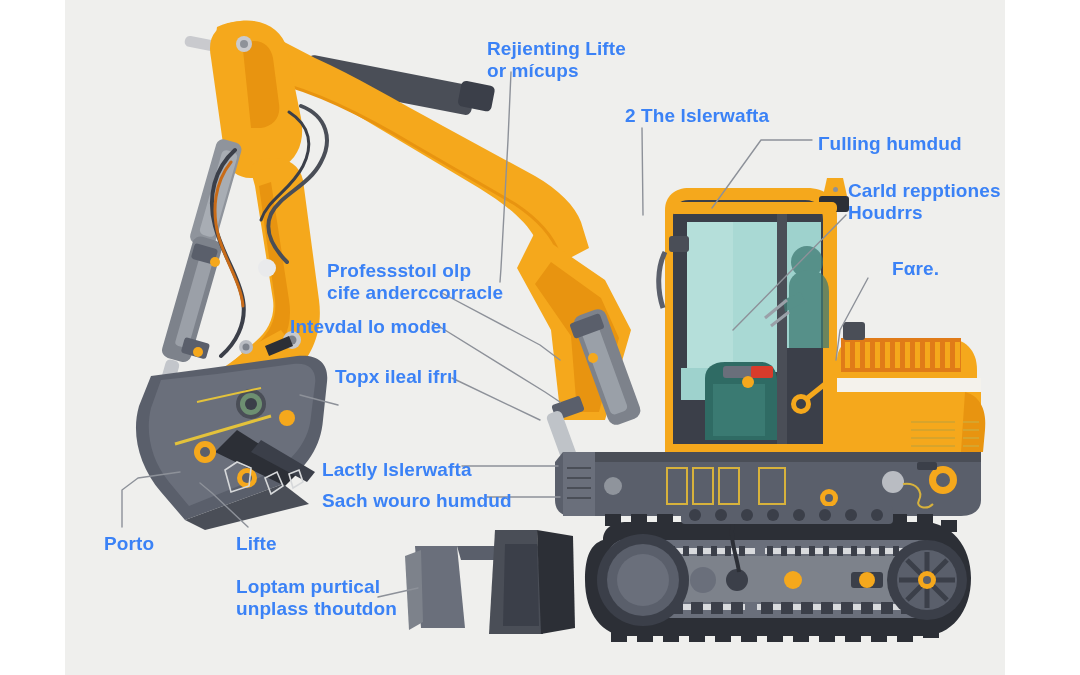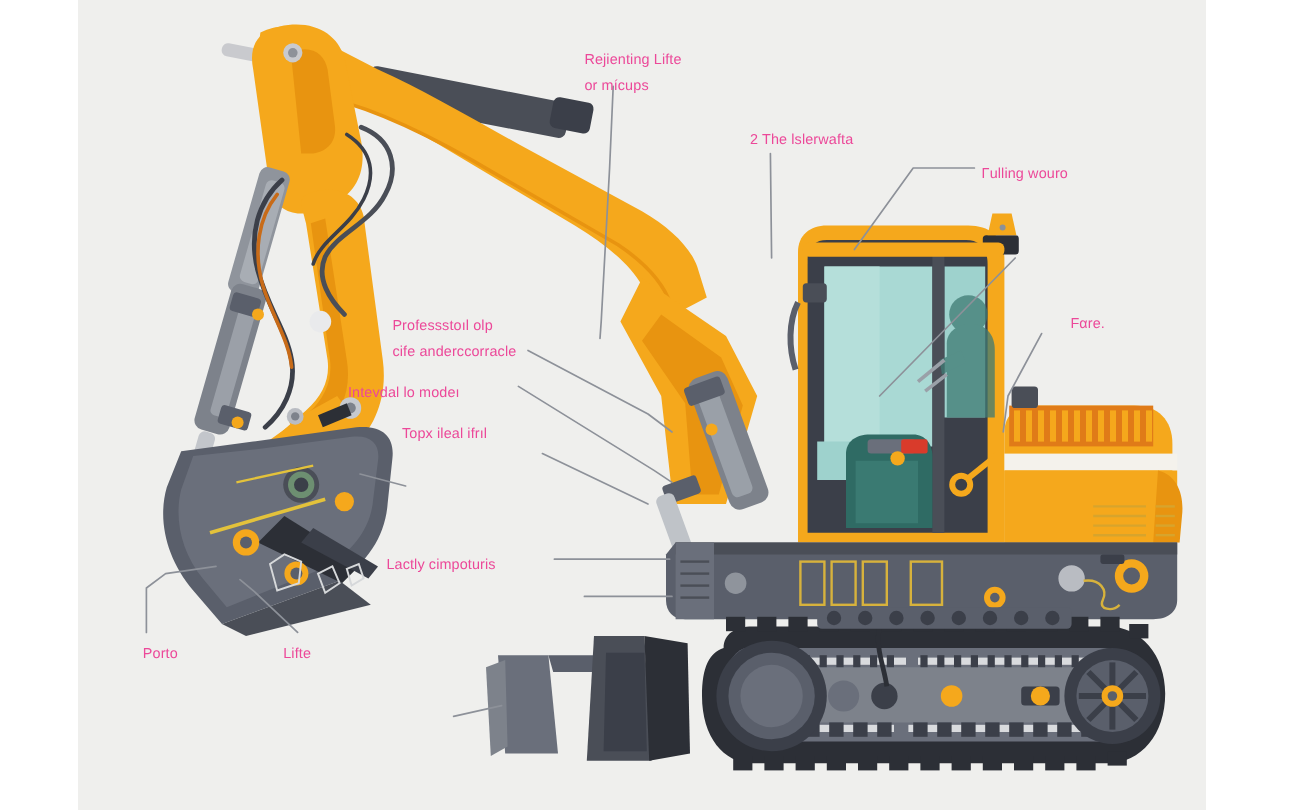--- a/index.html
+++ b/index.html
@@ -10,26 +10,27 @@
   }
   #root{position:relative;width:1080px;height:675px;background:#ffffff;}
   #canvas{
     position:absolute;left:65px;top:0;width:940px;height:675px;
     background:#efefed;overflow:hidden;
   }
   #art{position:absolute;left:0;top:0;width:940px;height:675px;}
   #labels{position:absolute;left:0;top:0;width:1080px;height:675px;pointer-events:none;}
   .lbl{
     position:absolute;
-    color:#ec4899;
-    font-size:12px;
+    color:#3b82f6;
+    font-size:19px;
     line-height:22px;
     white-space:pre;
     letter-spacing:.1px;
     pointer-events:auto;
+    font-weight:bold;
   }
   .bullet{
     position:absolute;width:5px;height:5px;border-radius:50%;
     background:#8d9199;
   }
 </style>
 </head>
 <body>
 
 <div id="root">
@@ -413,25 +414,30 @@
         <path d="M 122 527 L 122 490 L 138 478 L 180 472"></path>
         <path d="M 248 527 L 212 493 L 200 483"></path>
         <path d="M 378 597 L 418 588"></path>
       </g>
   </svg>
 
   <div id="labels">
       <div class="lbl" style="left: 487px; top: 38px;">Rejienting Lifte
 or mícups</div>
       <div class="lbl" style="left: 625px; top: 105px; text-align: center;">2 The lslerwafta</div>
-      <div class="lbl" style="left: 818px; top: 133px;">Γulling wouro</div>
+      <div class="lbl" style="left: 818px; top: 133px;">Γulling humdud</div>
+      <div class="lbl" style="left: 848px; top: 180px;">Carld repptiones
+Houdrrs</div>
       <div class="lbl" style="left: 892px; top: 258px;">Fαre.</div>
       <div class="lbl" style="left: 290px; top: 316px;">Intevdal lo modeı</div>
       <div class="lbl" style="left: 327px; top: 260px;">Professstoıl olp
 cife anderccorracle</div>
-      <div class="lbl" style="left: 335px; top: 350px; text-align: right;">Topx ileal ifrıl</div>
-      <div class="lbl" style="left: 322px; top: 459px;">Lactly cimpoturis</div>
-      <div class="lbl" style="left: 104px; top: 533px; margin-left: 15px;">Porto</div>
+      <div class="lbl" style="left: 335px; top: 366px; text-align: right;">Topx ileal ifrıl</div>
+      <div class="lbl" style="left: 322px; top: 459px;">Lactly lslerwafta</div>
+      <div class="lbl" style="left: 322px; top: 490px;">Sach wouro humdud</div>
+      <div class="lbl" style="left: 104px; top: 533px;">Porto</div>
       <div class="lbl" style="left: 236px; top: 533px;">Lifte</div>
+      <div class="lbl" style="left: 236px; top: 576px;">Loptam purtical
+unplass thoutdon</div>
       <div class="bullet" style="left: 833px; top: 187px;"></div>
     </div>
 
 </div>
 
 </body></html>

